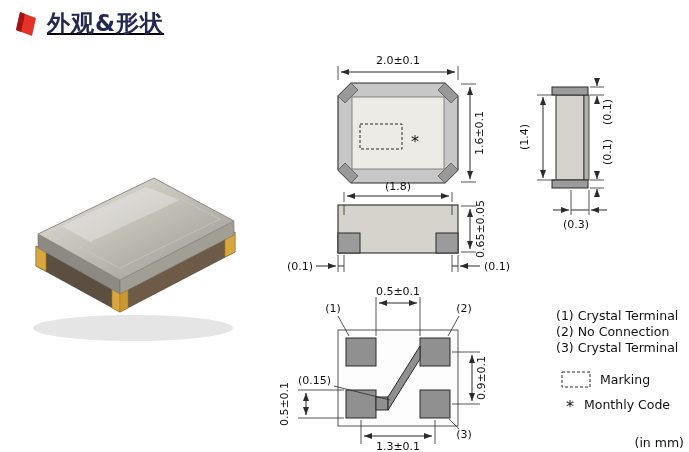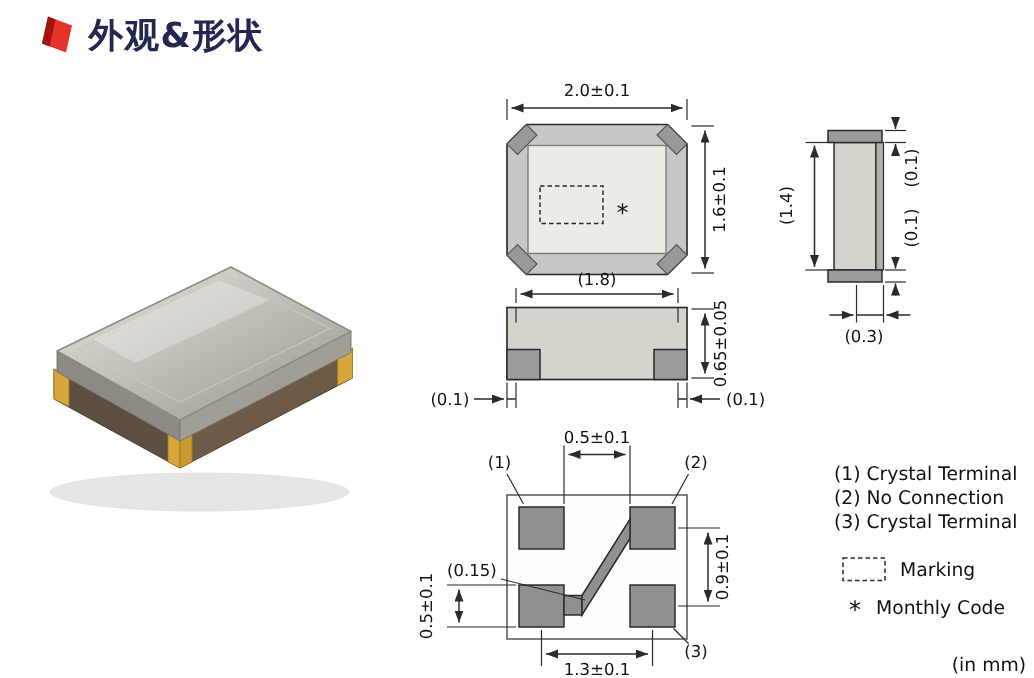--- a/index.html
+++ b/index.html
@@ -1,18 +1,18 @@
 <!DOCTYPE html>
 <html><head>
 <meta charset="utf-8">
 <style>
   html,body{margin:0;padding:0;background:#fff;}
   .screen{position:relative;width:689px;height:452px;background:#ffffff;overflow:hidden;
           font-family:"DejaVu Sans","Liberation Sans",sans-serif;}
-  .hdr{position:absolute;left:24px;top:8px;display:flex;align-items:flex-start;gap:9px;}
+  .hdr{position:absolute;left:12px;top:8px;display:flex;align-items:flex-end;gap:9px;text-decoration:underline;}
   .hdr h1{margin:0;font-size:23px;font-weight:700;color:#232850;letter-spacing:1px;}
   svg text{font-family:"DejaVu Sans","Liberation Sans",sans-serif;}
   .t{font-size:11px;fill:#111;}
   .tv{font-size:11px;fill:#111;}
   .tl{font-size:12.5px;fill:#111;}
   .ast{font-size:16px;fill:#111;}
   .ln{stroke:#2b2b2b;stroke-width:1;fill:none;}
   .ext{stroke:#2b2b2b;stroke-width:0.8;fill:none;}
   .shape{stroke:#2b2b2b;stroke-width:1.1;}
   .thin{stroke:#2b2b2b;stroke-width:0.8;fill:none;}

